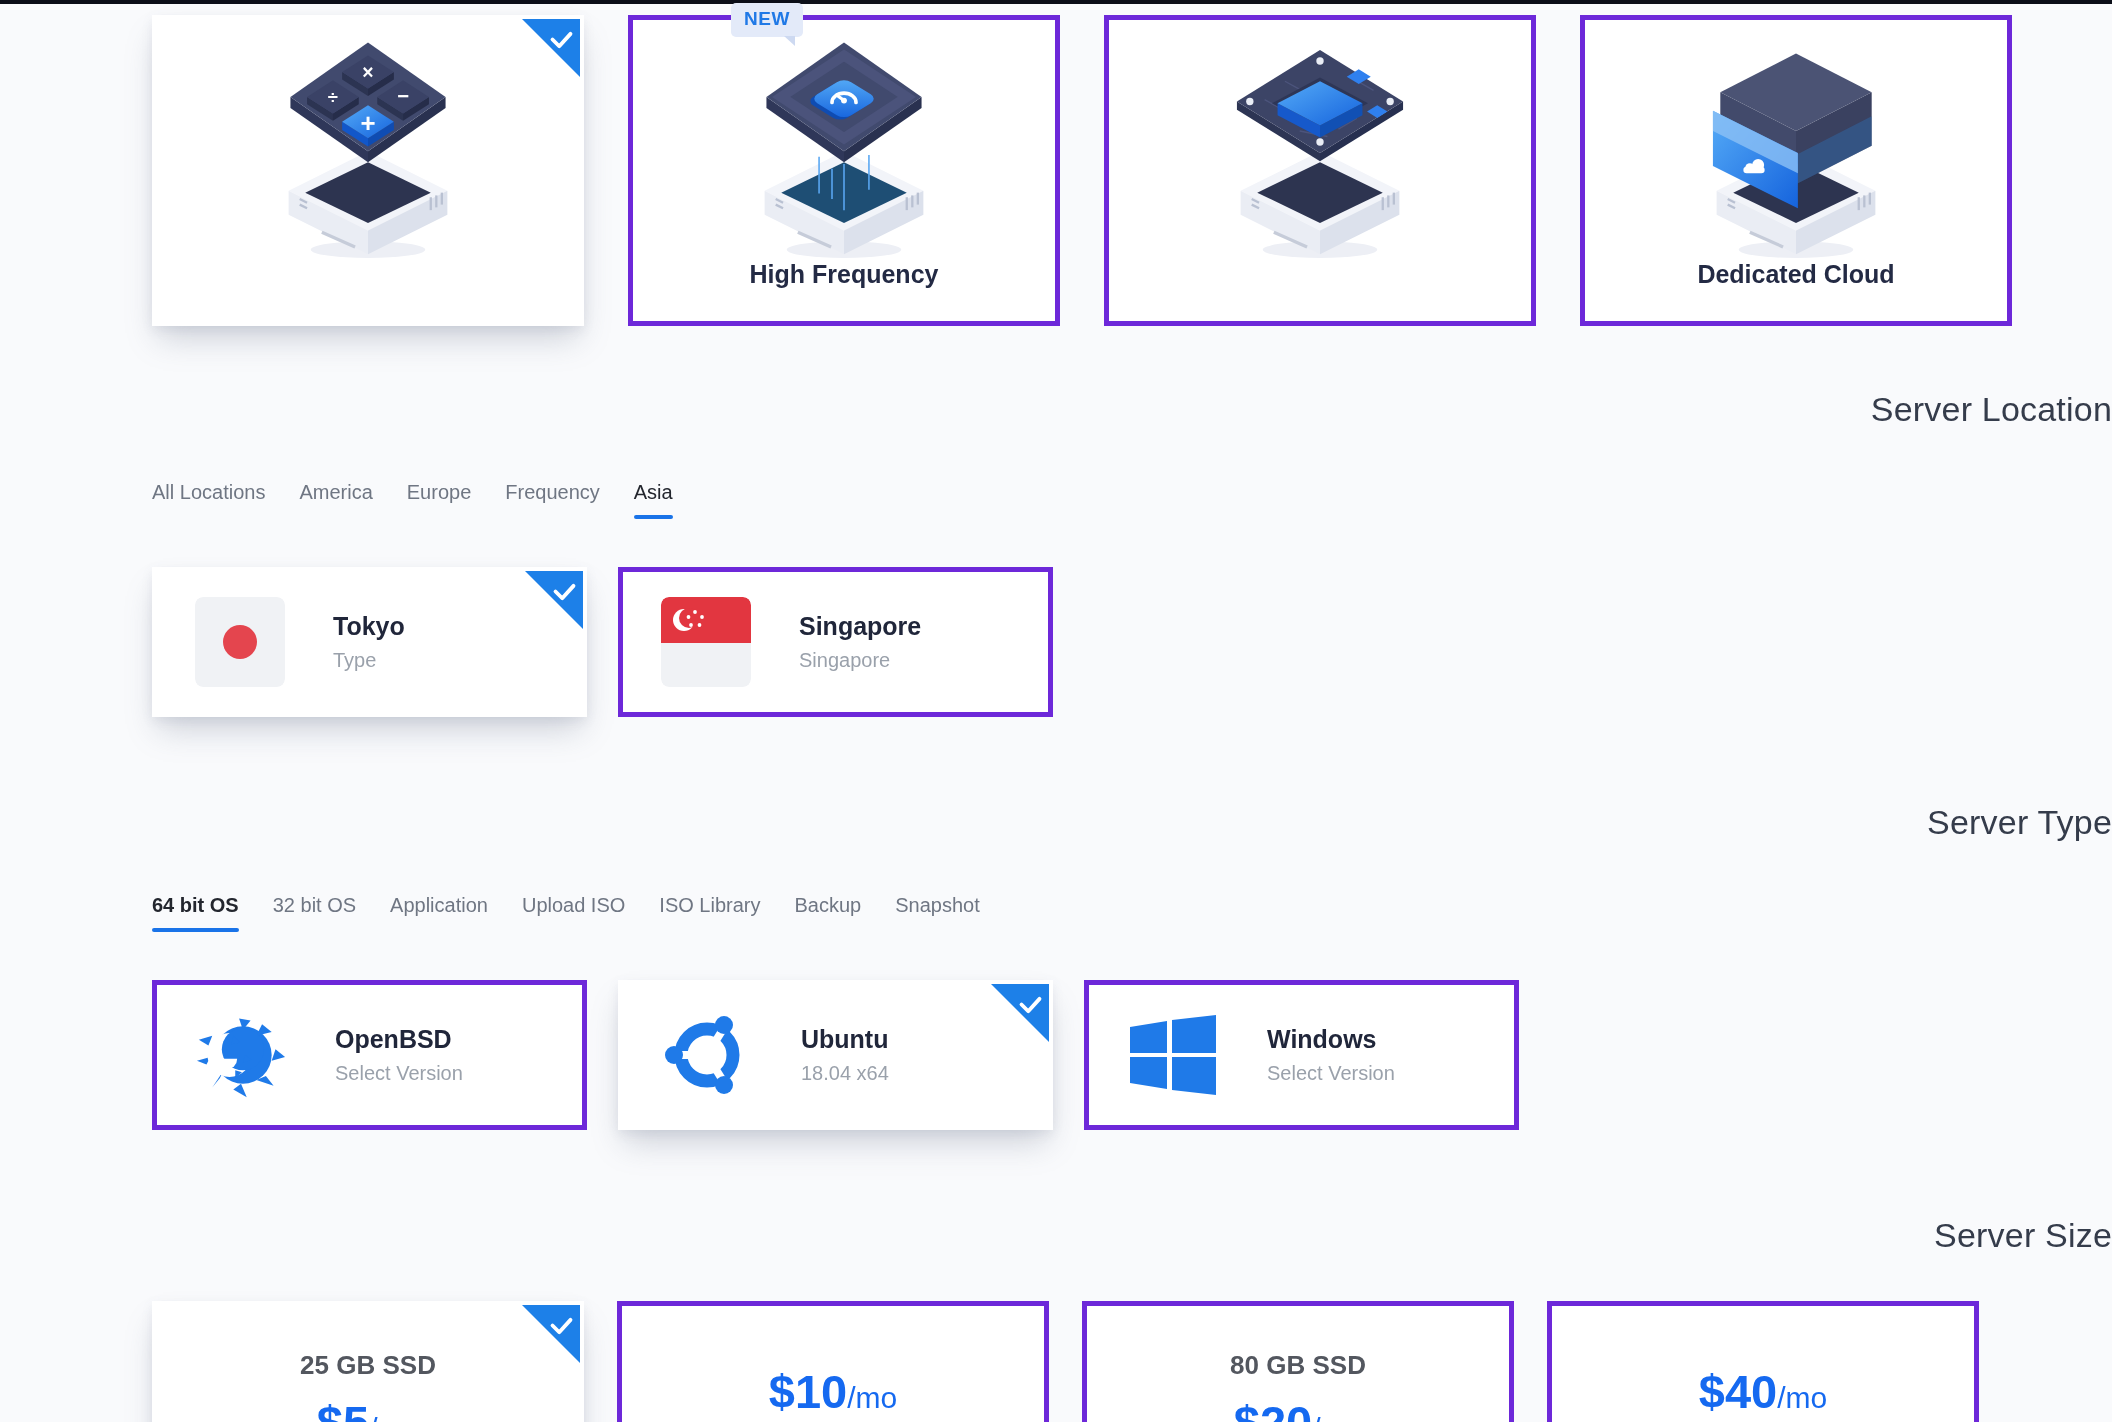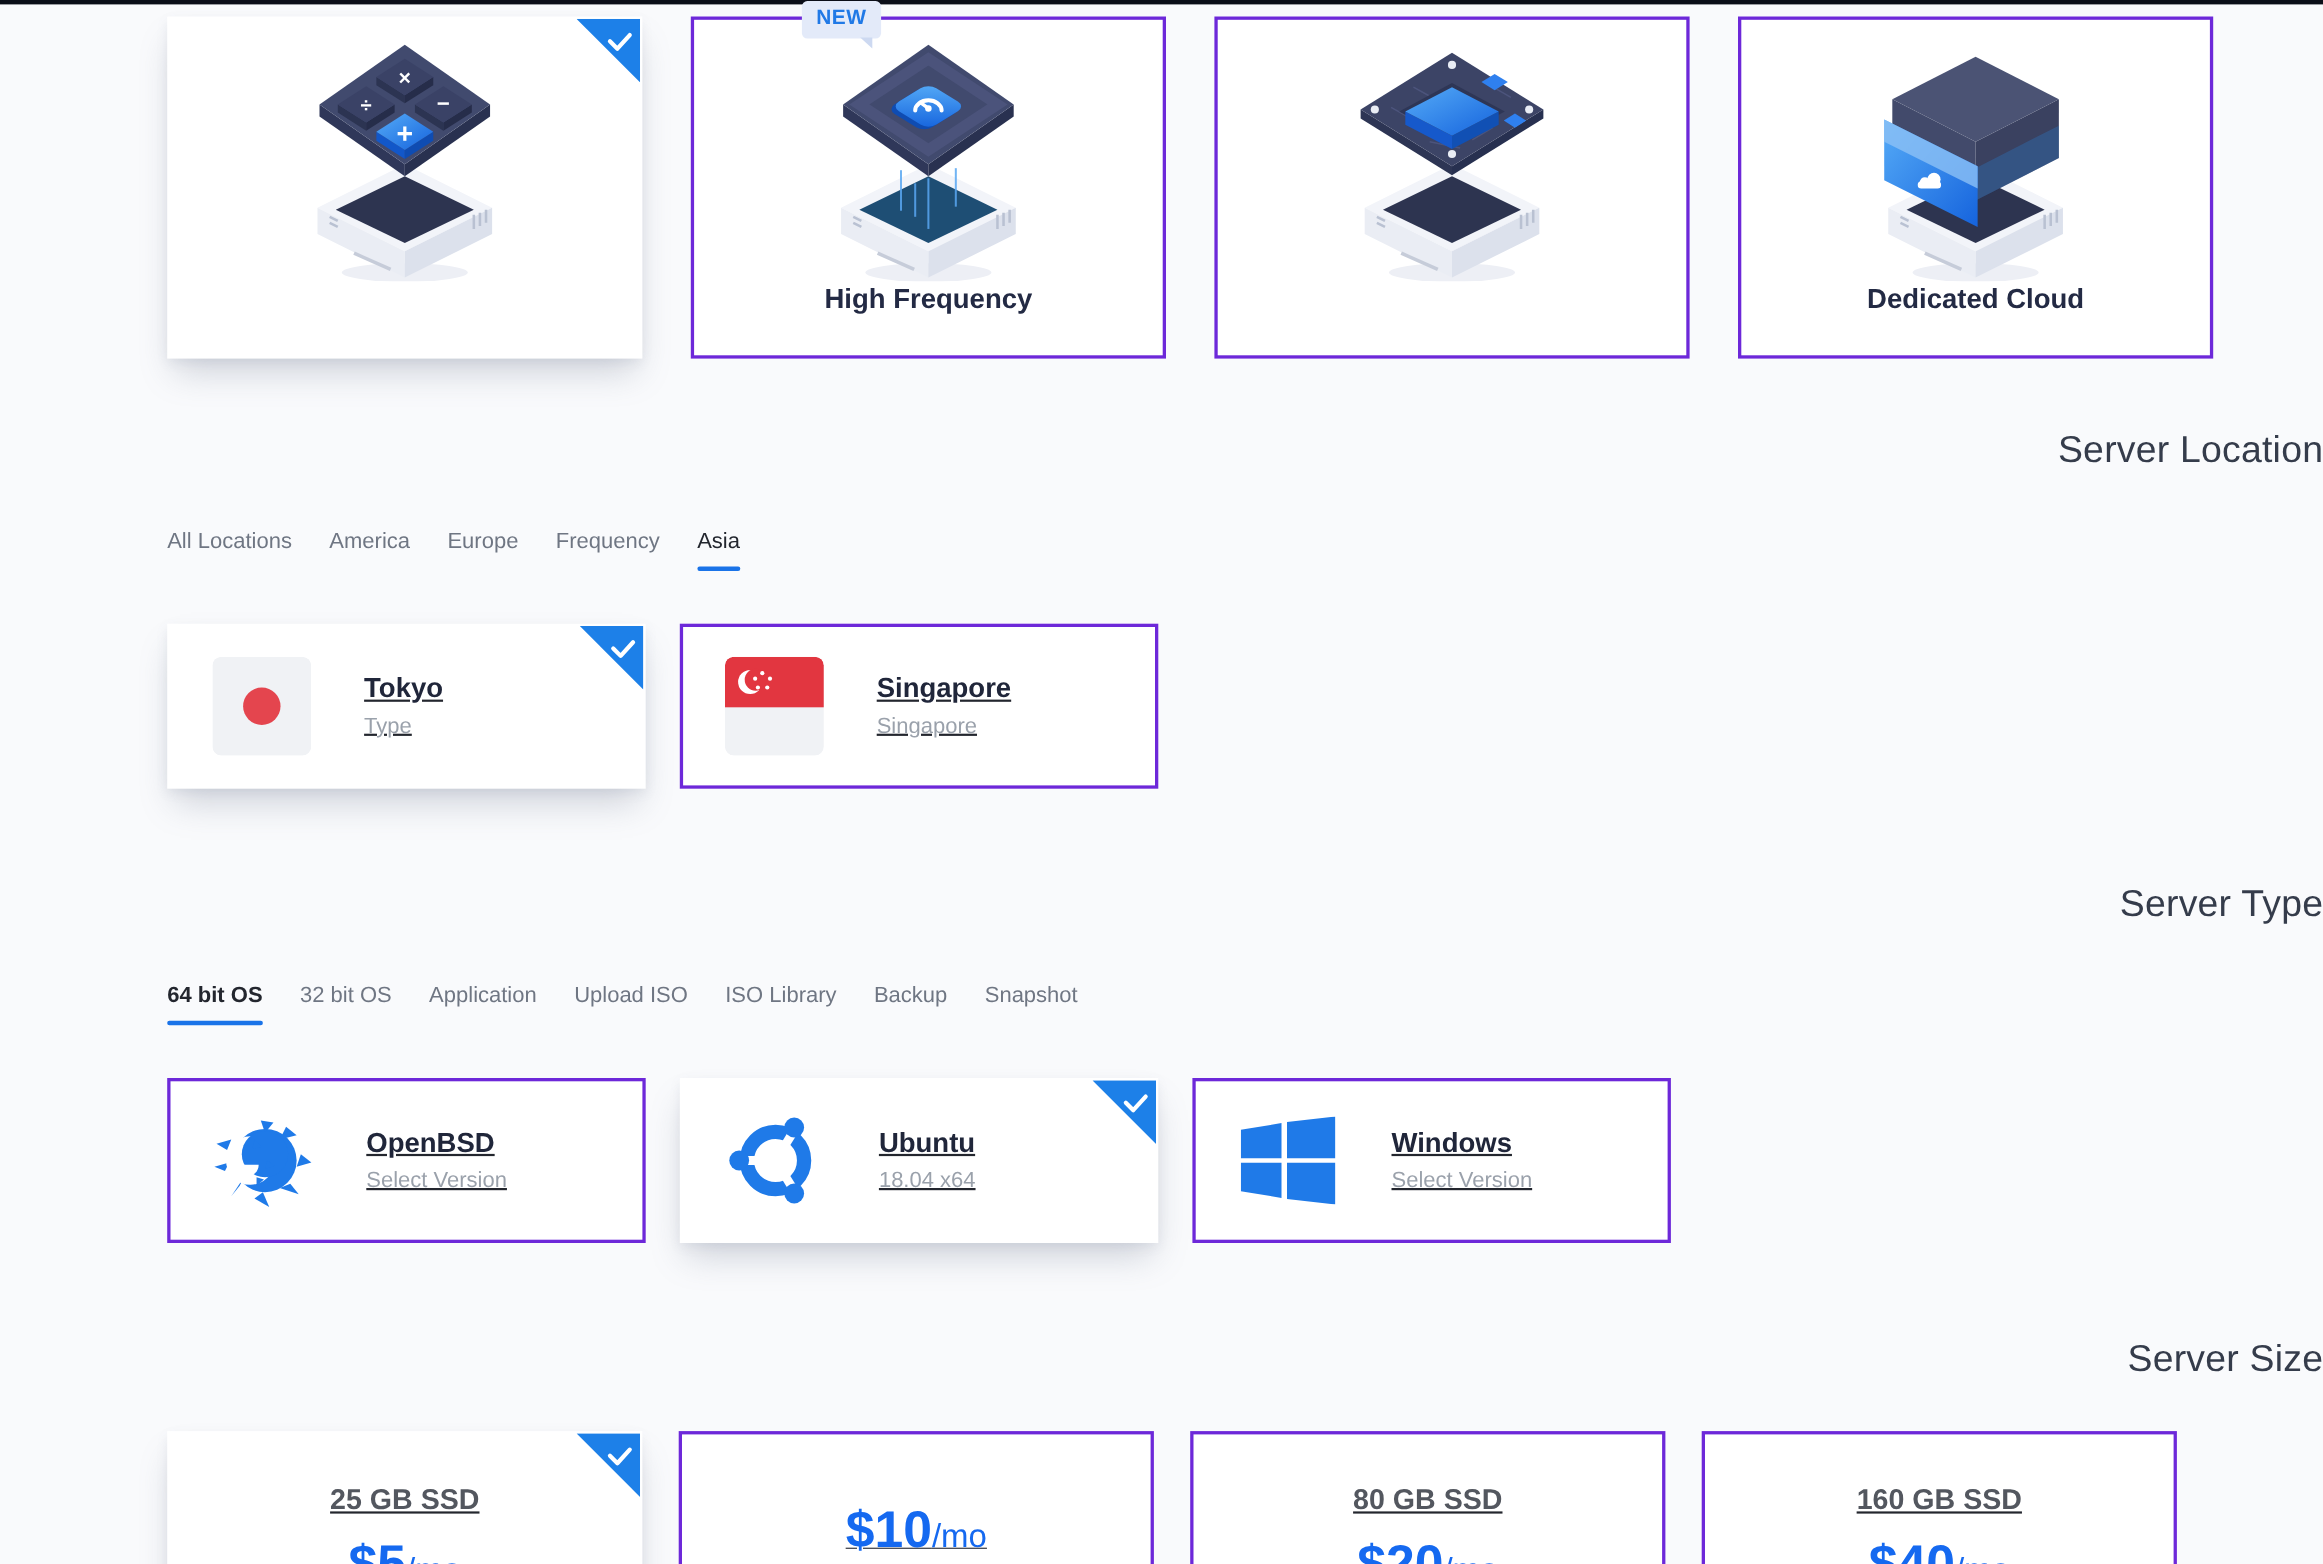--- a/index.html
+++ b/index.html
@@ -8,21 +8,21 @@
     background:#f9fafc;
     font-family:"Liberation Sans", sans-serif;
     color:#23262e;
   }
   .topbar { height:4px; width:100%; background:#0b0e18; }
 
   .row { display:flex; margin-left:152px; }
 
   
   .products { margin-top:11px; gap:44px; }
-  .card { position:relative; background:#fff; border:3px solid #6d28d9;text-decoration:underline; }
+  .card { position:relative; background:#fff; border:5px solid #6d28d9; }
   .card.selected { border-color:transparent;
     box-shadow:0 18px 30px -6px rgba(115,125,145,.32), 0 4px 10px rgba(115,125,145,.12); }
   .product-card { width:432px; height:311px; }
   .product-label {
     position:absolute; top:240px; left:0; right:0; text-align:center;
     font-size:25px; font-weight:bold; color:#232a44;
   }
   .illus-wrap { display:flex; justify-content:center; }
   .illus-wrap svg { margin-top:6px; }
 
@@ -415,17 +415,16 @@
 
   </div>
 
   <div class="card size-card">
     <div class="size-storage">80 GB SSD</div>
     <div class="size-price"><span class="amount">$20</span><span class="period">/mo</span></div>
 
   </div>
 
   <div class="card size-card">
-    <div class="size-storage">160 GB SSD</div>
     <div class="size-price"><span class="amount">$40</span><span class="period">/mo</span></div>
 
   </div>
 </div>
 
 </body></html>

